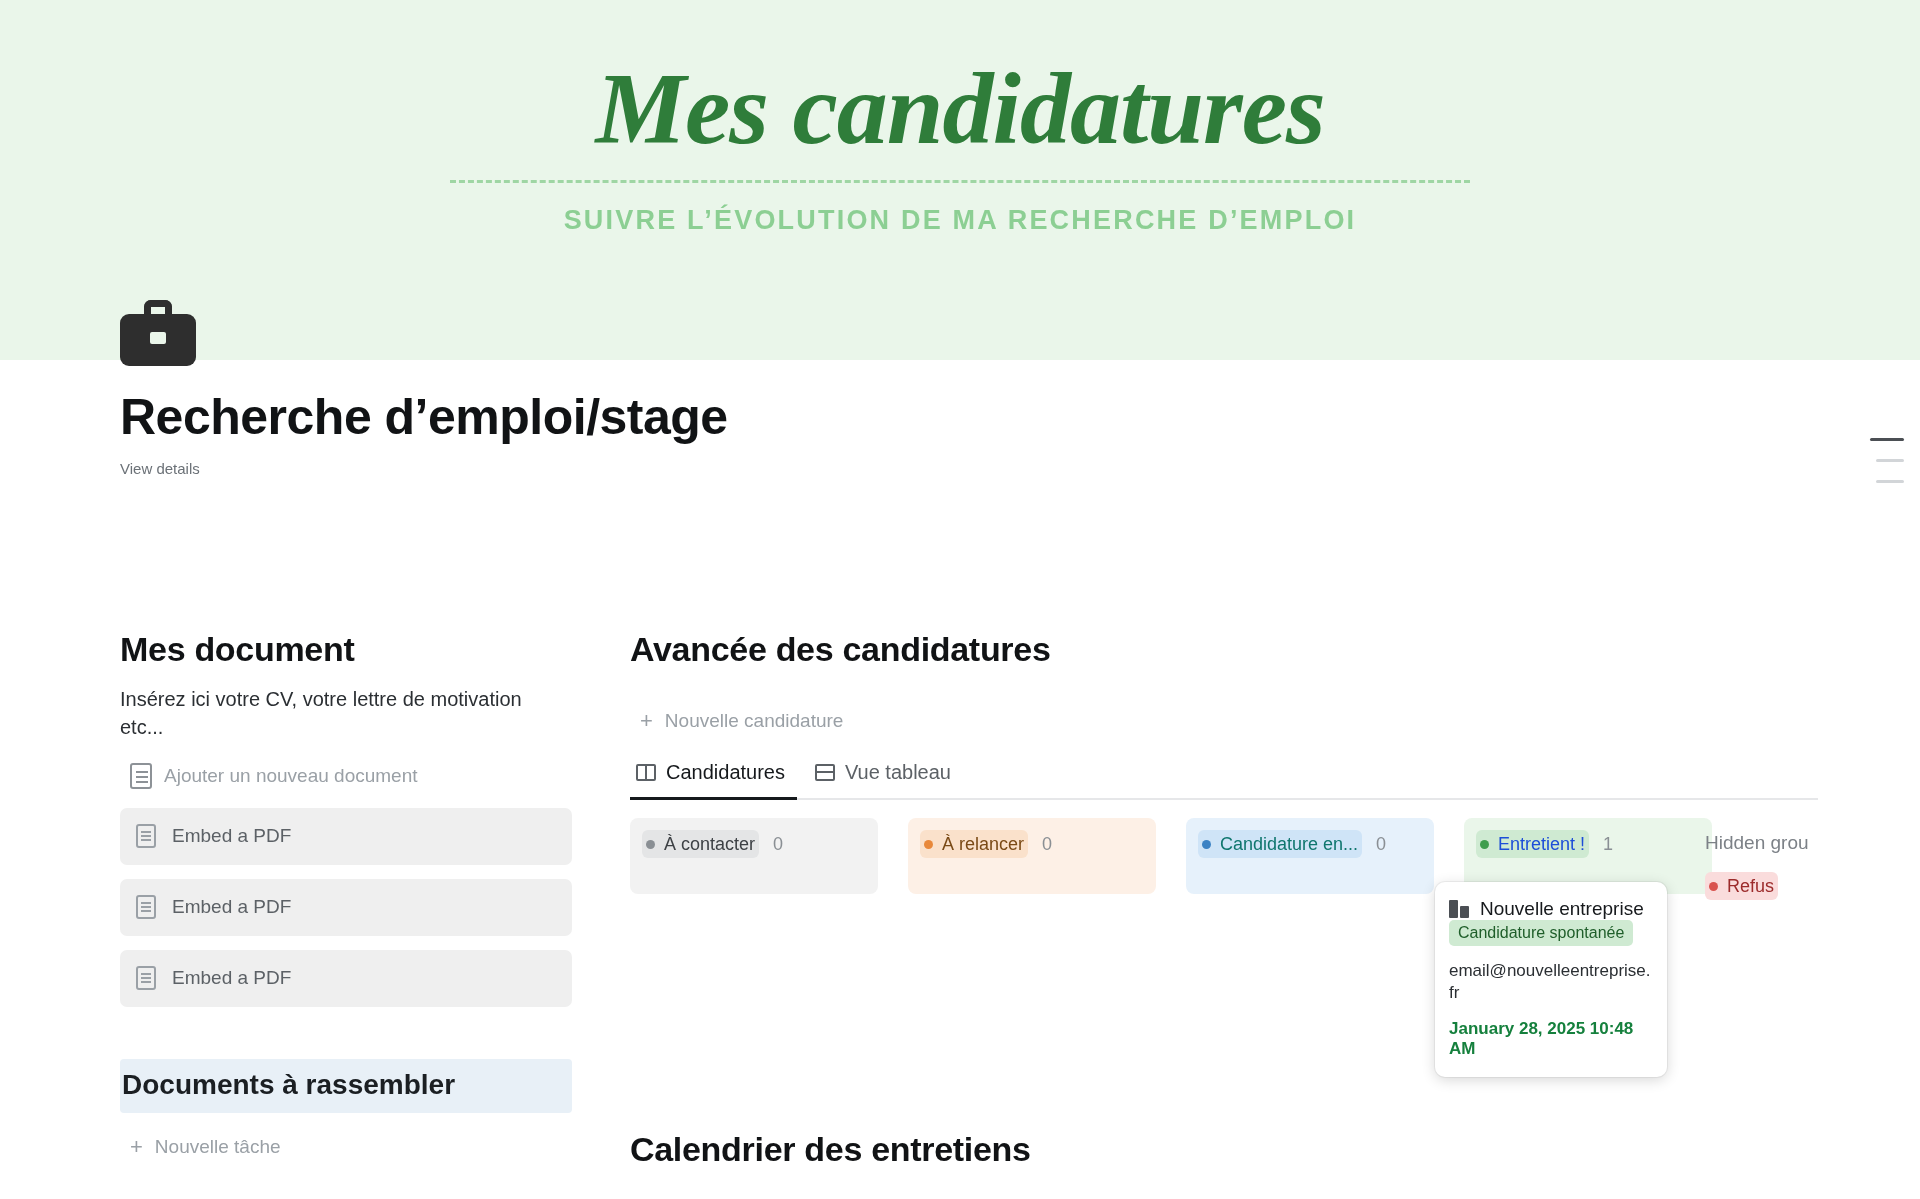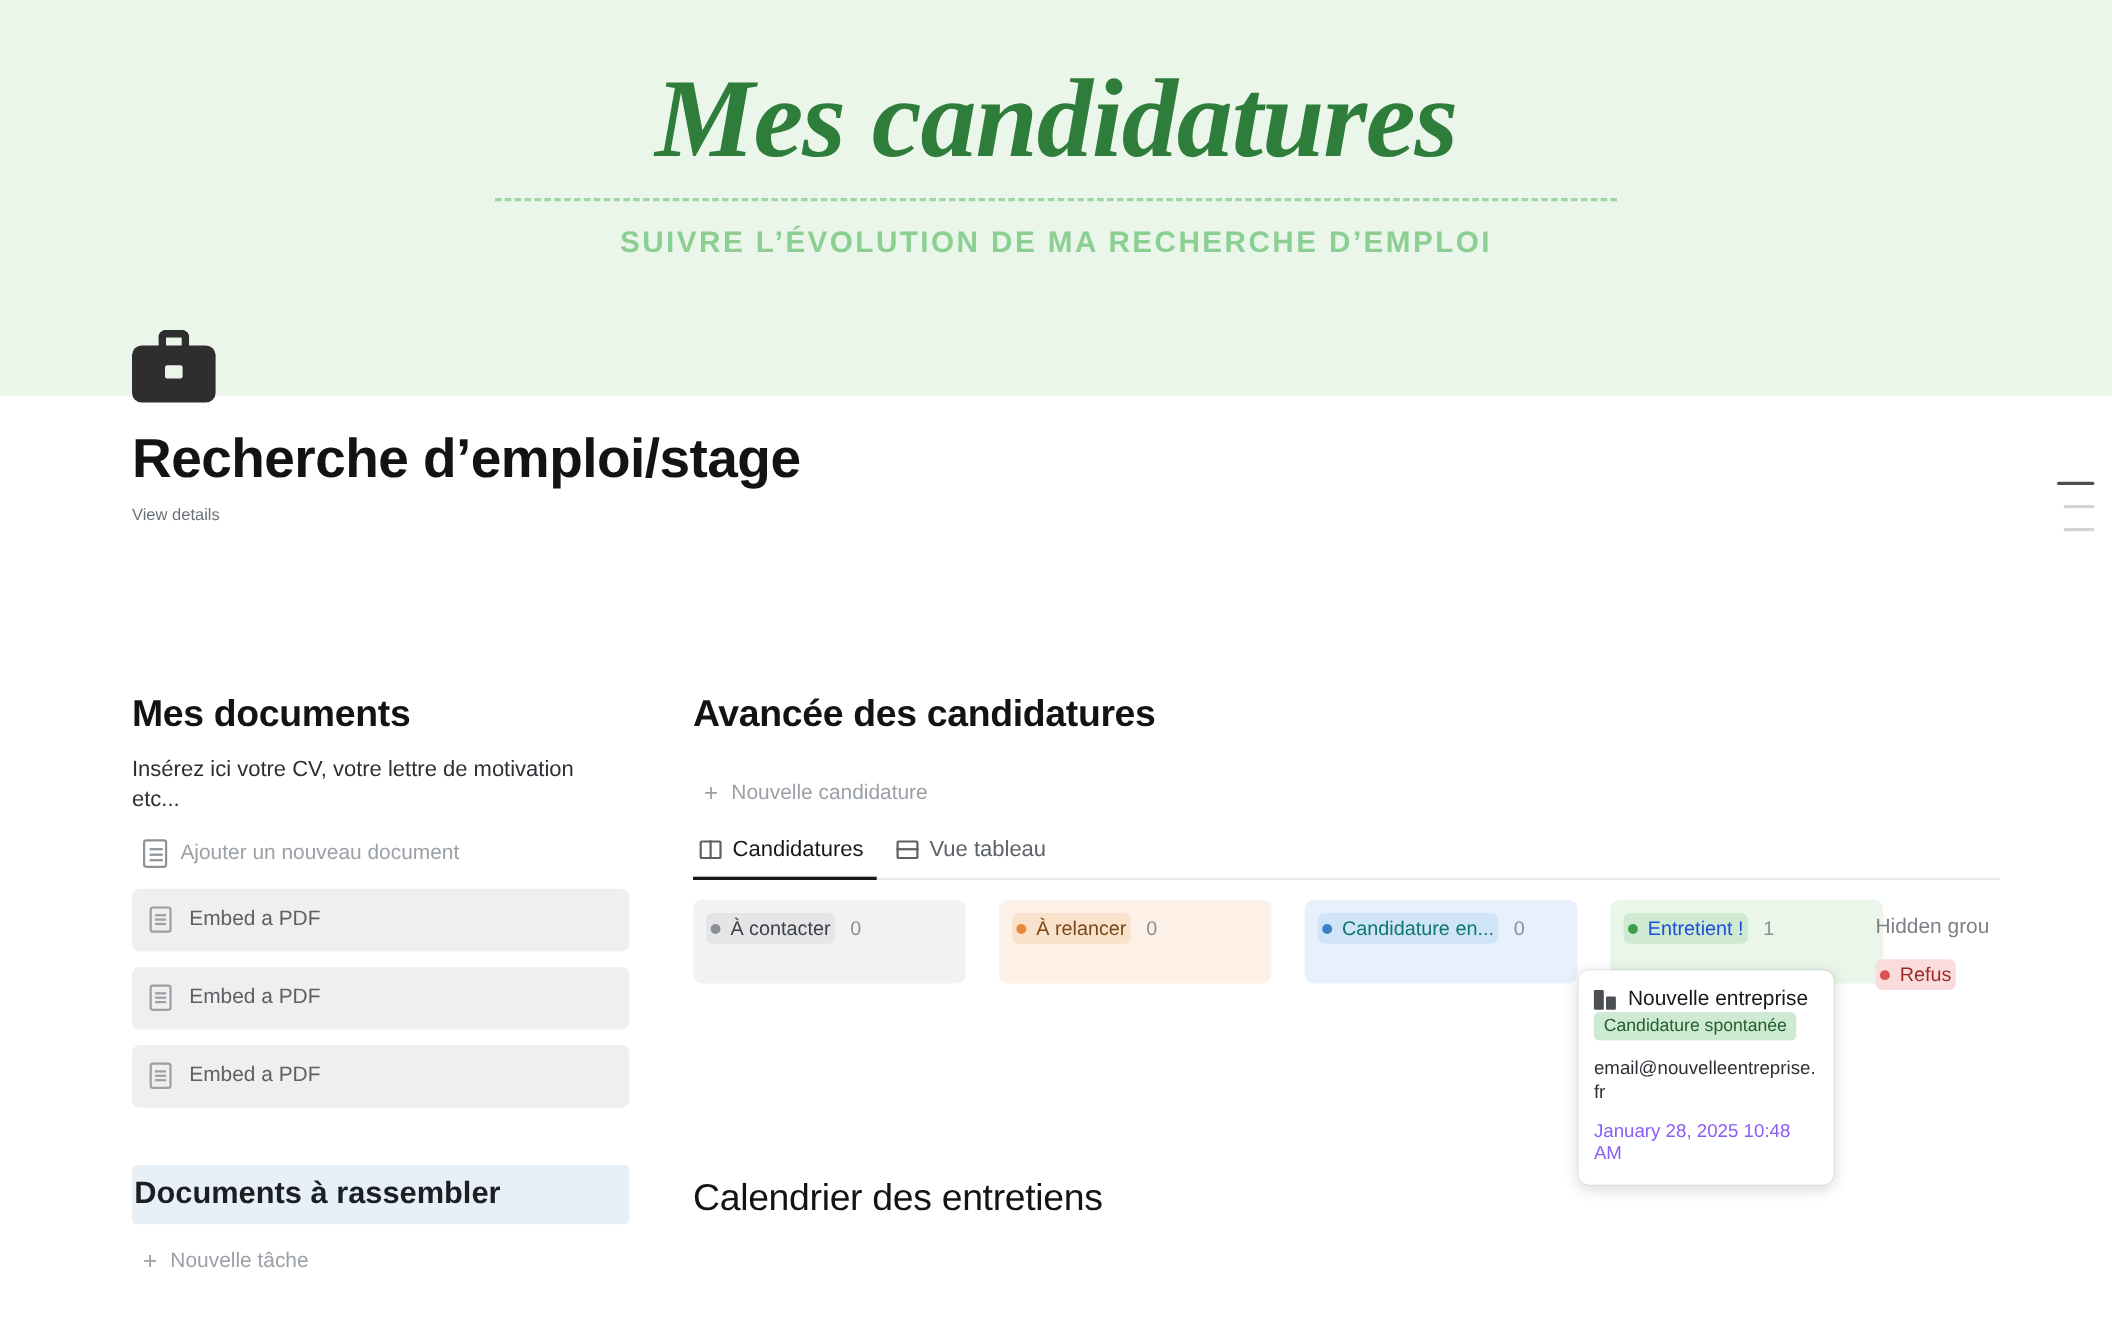--- a/index.html
+++ b/index.html
@@ -361,29 +361,30 @@
   .card-email {
     margin-top: 14px;
     font-size: 17px;
     color: #2b2f33;
     line-height: 1.32;
     word-break: break-all;
   }
   .card-date {
     margin-top: 14px;
     font-size: 17px;
-    color: #8b5cf6;
+    color: #15803d;
+    font-weight: bold;
   }
 
   .calendar-title {
     position: absolute;
-    top: 1070px;
+    top: 1130px;
     left: 630px;
     font-size: 34px;
-    font-weight: normal;
+    font-weight: bold;
     color: #111315;
     letter-spacing: -0.3px;
   }
 </style>
 </head>
 <body>
 
 <div class="hero">
   <div class="hero-inner">
     <div class="hero-title">Mes candidatures</div>
@@ -402,21 +403,21 @@
   <div class="view-details">View details</div>
 </div>
 
 <div class="right-rail">
   <div class="bar b1"></div>
   <div class="bar b2"></div>
   <div class="bar b3"></div>
 </div>
 
 <div class="col-left">
-  <div class="section-title">Mes documents</div>
+  <div class="section-title">Mes document</div>
   <div class="section-desc">Insérez ici votre CV, votre lettre de motivation etc...</div>
 
   <button class="ghost-btn">
     <span class="doc-glyph"></span>
     <span>Ajouter un nouveau document</span>
   </button>
 
   <div class="embed-row">
     <span class="file-glyph"></span>
     <span>Embed a PDF</span>

